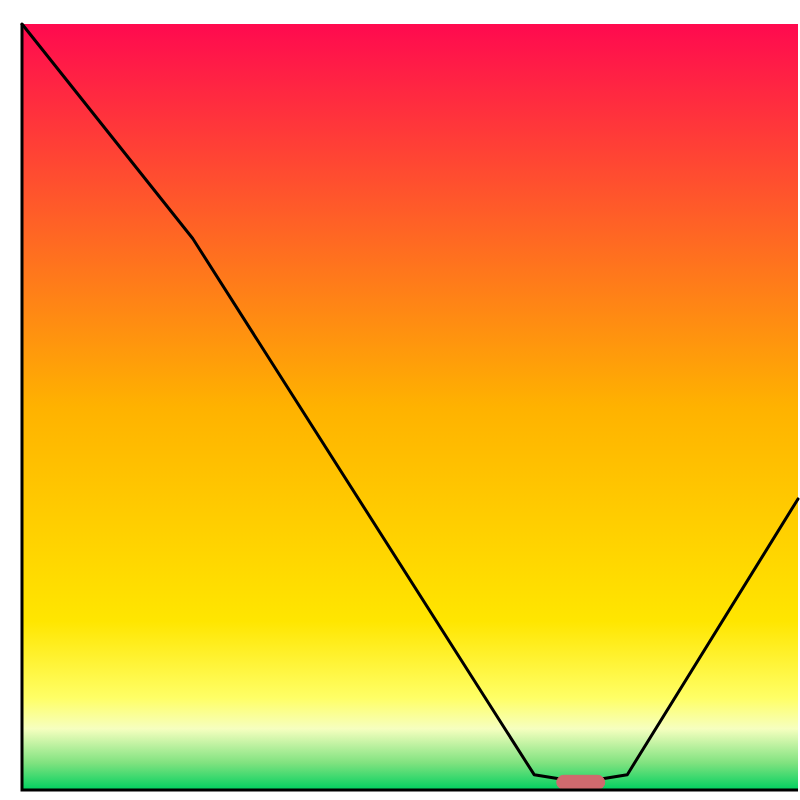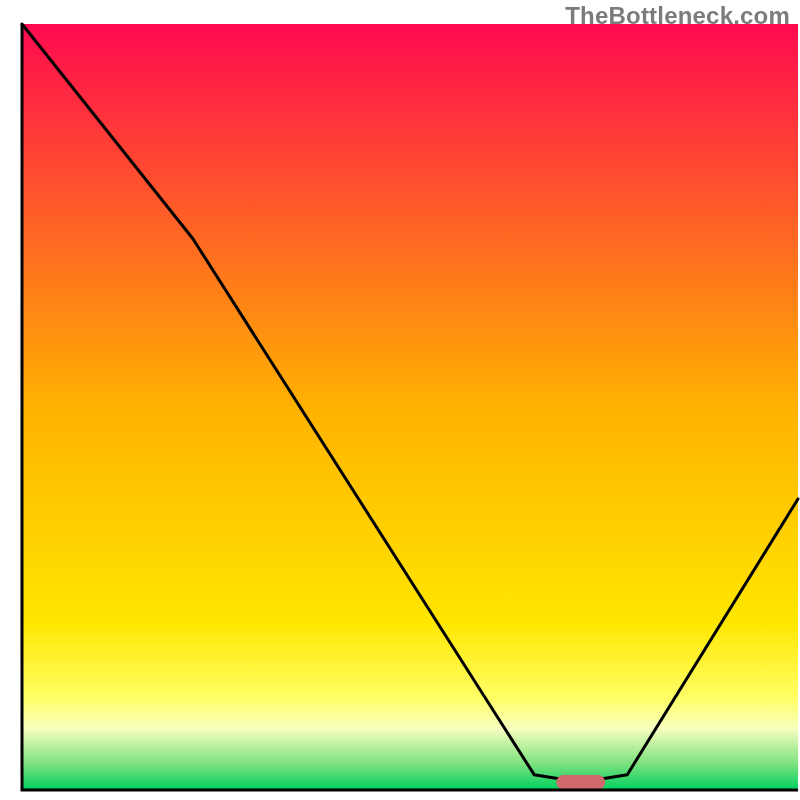--- a/index.html
+++ b/index.html
@@ -52,14 +52,13 @@
 
     <rect id="plot-bg" fill="url(#bg-grad)" x="22" y="24" width="776" height="766"></rect>
 
     <path id="curve" fill="none" stroke-width="3" stroke-linejoin="round" stroke-linecap="round" d="M 22 24 L 192.72 238.48000000000002 L 534.16 774.68 L 580.72 782.34 L 627.28 774.68 L 798 498.92" stroke="#000000"></path>
 
     <rect id="marker" rx="7" ry="7" height="14" x="556.72" y="775.34" width="48" fill="#d06a6e" stroke="#d06a6e"></rect>
 
     <path id="axes" fill="none" stroke-width="3" d="M 22 24 L 22 790 L 798 790" stroke="#000000"></path>
   </svg>
 
-  <div class="watermark">TheBottleneck.com</div>
 </div>
 
 </body></html>

